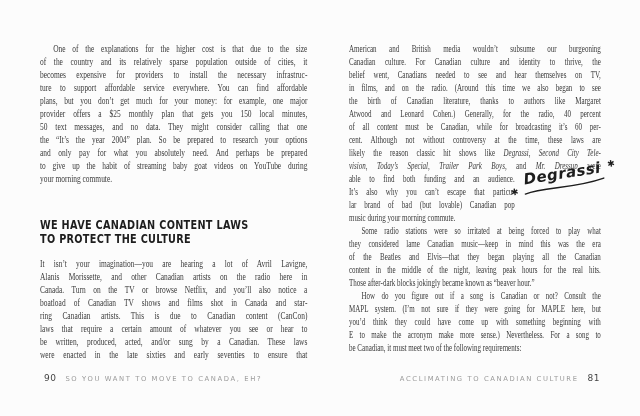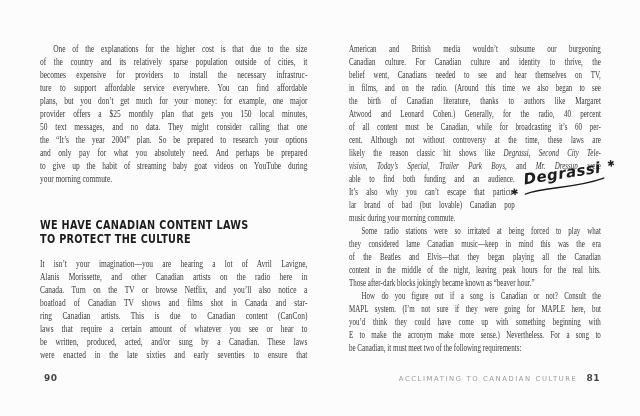--- a/index.html
+++ b/index.html
@@ -37,21 +37,21 @@
   .annot-star.right { margin-top:-12px; }
   .annot-word-wrap { display:flex; flex-direction:column; align-items:center; }
   .annot-word { font-style:italic; font-weight:600; font-size:15px; letter-spacing:0.5px; line-height:1.1; }
   .swoosh { margin-top:-1px; display:block; }
   .footer {
     position:absolute; top:373px; display:flex; align-items:baseline; gap:9px;
     font-family:"DejaVu Sans", sans-serif; white-space:nowrap;
   }
   .footer-left { left:44px; }
   .footer-right { right:40px;justify-content:space-between; }
-  .footer .num { font-size:9px; font-weight:700; color:#454545; letter-spacing:0.5px; }
+  .footer .num { font-size:9px; font-weight:400; color:#454545; letter-spacing:0.5px; }
   .footer .run { font-size:6.8px; letter-spacing:1.6px; color:#9b9b9b; font-weight:500; }
 </style>
 </head>
 <body>
 
 <div class="page">
 
   <div class="col col-left">
     <div class="para">
         <div class="bl ind"><span>One of the explanations for the higher cost is that due to the size</span></div>
@@ -121,20 +121,21 @@
       <span class="annot-word">Degrassi</span>
       <svg class="swoosh" width="84" height="9" viewBox="0 0 84 9">
         <path d="M2 6.5 C 22 2, 50 9, 82 3" fill="none" stroke="#1d1d1d" stroke-width="1.4" stroke-linecap="round"></path>
       </svg>
     </span>
     <span class="annot-star right">✱</span>
   </div>
 
   <div class="footer footer-left">
     <span class="num">90</span>
+    <span class="run">SO YOU WANT TO MOVE TO CANADA, EH?</span>
   </div>
 
   <div class="footer footer-right">
     <span class="run">ACCLIMATING TO CANADIAN CULTURE</span>
     <span class="num">81</span>
   </div>
 
 </div>
 
 </body></html>

